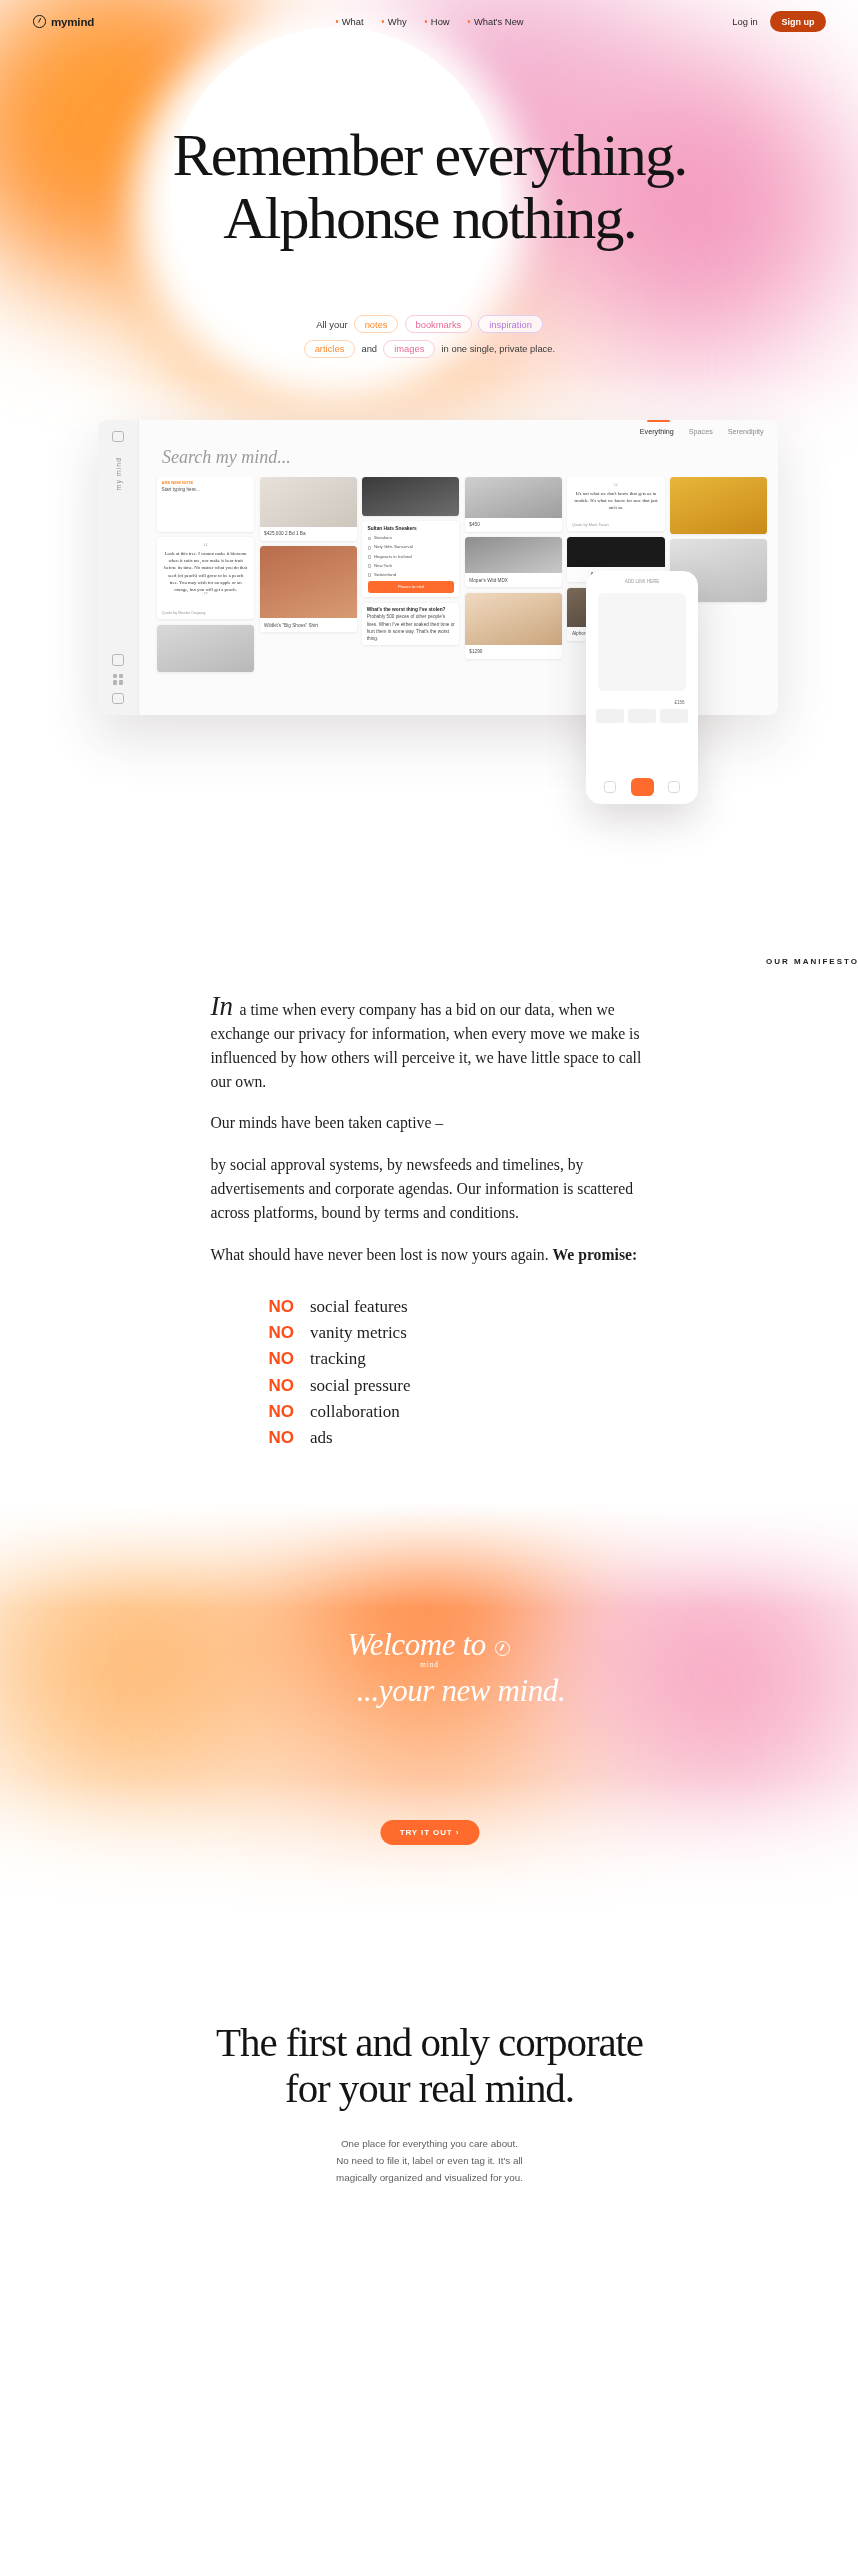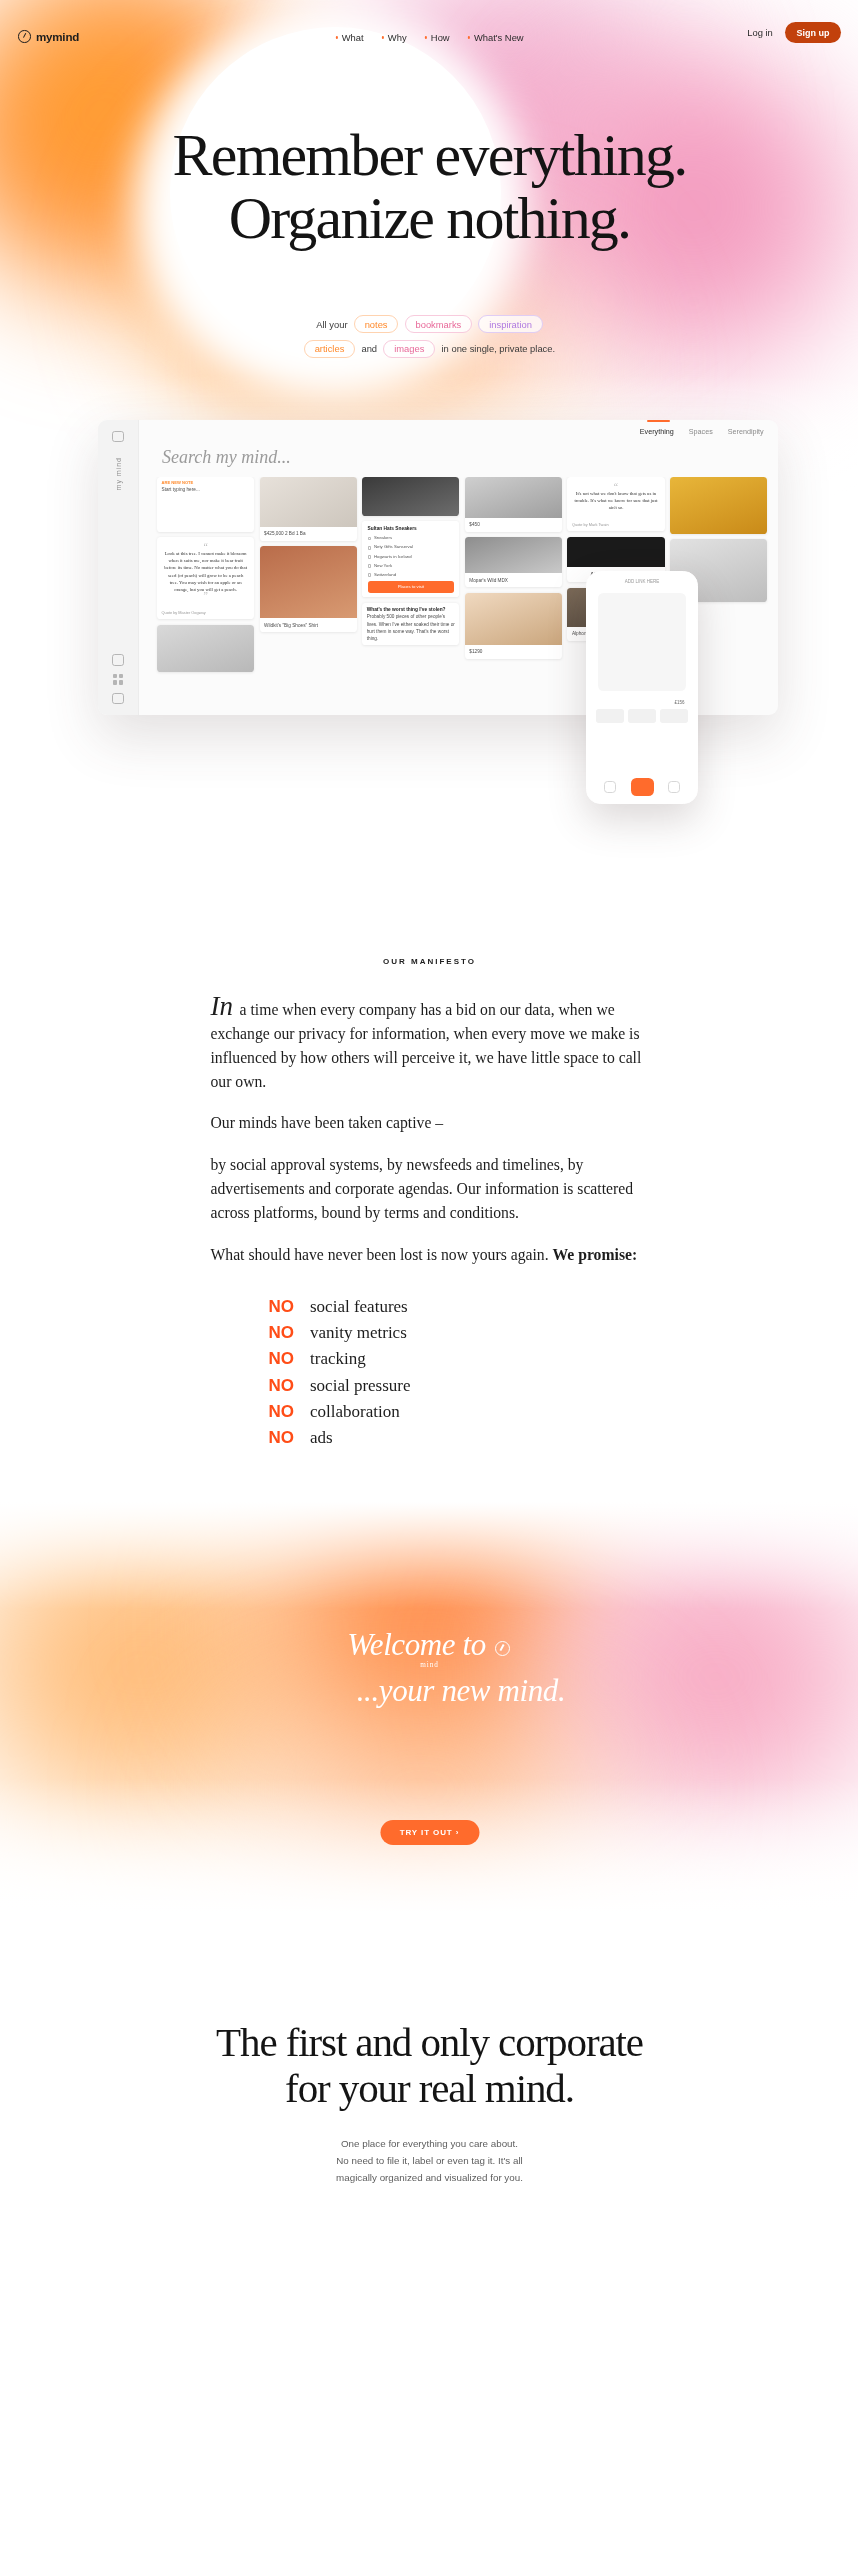--- a/index.html
+++ b/index.html
@@ -27,21 +27,21 @@
             background: radial-gradient(circle at 50% 50%, rgba(255,190,140,0.55) 0%, rgba(255,220,190,0.25) 55%, rgba(255,255,255,0) 78%); }
   .white-core { position: absolute; left: 134px; top: 9px; width: 394px; height: 394px;
                 border-radius: 50%; background: #ffffff; filter: blur(19.7px); }
   .white-core2 { position: absolute; left: 170px; top: 27px; width: 331px; height: 331px;
                 border-radius: 50%; background: #ffffff; }
   .white-fade-bottom { position:absolute; left:0; bottom:0; width:859px; height:206px;
                 background: linear-gradient(to bottom, rgba(255,255,255,0) 0%, #ffffff 62%); }
 
   
   .nav { position: absolute; top: 0; left: 0; width: 859px; height: 43px; display: flex;
-         align-items: flex-end; z-index: 40; padding: 0 18px; }
+         align-items: center; z-index: 40; padding: 0 33px; }
   .logo { display: flex; align-items: center; gap: 5.4px; font-size: 11.6px; font-weight: 700; letter-spacing: -0.2px; color:#1d1d1d;}
   .logo .mark { width: 12.5px; height: 12.5px; border-radius: 50%; border: 1.4px solid #1d1d1d;
                 position: relative; display:inline-block; }
   .logo .mark::after { content:""; position:absolute; left:4.5px; top:1.8px; width:1.4px; height:5.4px;
                 background:#1d1d1d; transform: rotate(28deg); }
   .nav-center { position:absolute; left:50%; transform: translateX(-50%); display:flex; gap: 18px; }
   .nav-center a { font-size: 9.4px; color:#2b2b2b; text-decoration: none; display:flex; align-items:center; gap:3.6px;}
   .nav-center a .dot { width:2.7px; height:2.7px; border-radius:50%; background:#ff6b2c; display:inline-block;}
   .nav-right { margin-left: auto; display: flex; align-items: center; gap: 12px; }
   .nav-right .login { font-size: 9.4px; color:#2b2b2b; text-decoration:none; }
@@ -102,21 +102,21 @@
   .phone .ph-top { font-size:4.5px; color:#9a9a9a; text-align:center; padding-top:7.2px; }
   .phone .shoe { margin: 9px 10.7px; height: 98px; border-radius:5.4px; background:#f6f6f6; }
   .phone .ph-row { display:flex; gap:3.6px; padding: 3.6px 9px; }
   .phone .ph-row i { flex:1; height:14.3px; background:#f1f1f1; border-radius:2.7px; display:block;}
   .phone .ph-bar { position:absolute; bottom:7.2px; left:0; width:100%; display:flex; justify-content:center; align-items:center; gap:14.3px;}
   .phone .ph-bar .sq { width:12.5px; height:12.5px; border:1.3px solid #d7d7d7; border-radius:3.6px;}
   .phone .ph-bar .mid { width:23px; height:18px; background:#ff6b2c; border-radius:5.4px; }
 
   
   .manifesto { position: relative; width: 859px; padding-top: 376px; }
-  .eyebrow { text-align:center; font-size: 8px; letter-spacing: 2px; font-weight:700; color:#1d1d1d; }
+  .eyebrow { text-align:right; font-size: 8px; letter-spacing: 2px; font-weight:700; color:#1d1d1d; }
   .mf-body { width: 438px; margin: 30px auto 0; font-family:"Liberation Serif", serif; font-size: 15.7px;
              line-height: 1.52; color:#1d1d1d; }
   .mf-body p { margin-bottom: 18px; }
   .mf-body .dropcap { font-size: 27px; font-style: italic; line-height: 0.8; padding-right: 2.7px; }
   .mf-body b { font-weight: 700; }
   .no-list { width: 322px; margin: 30px auto 0; }
   .no-list .row { display:flex; align-items:baseline; gap: 16px; margin-bottom: 6.3px; }
   .no-list .no { color:#ff4d17; font-weight:700; font-size: 17px; font-family:"Liberation Sans", sans-serif; }
   .no-list .txt { font-family:"Liberation Serif", serif; font-size: 17px; color:#1d1d1d; }
 
@@ -193,21 +193,21 @@
         </a>
     </div>
     <div class="nav-right">
       <a class="login" href="#">Log in</a>
       <button class="signup">Sign up</button>
     </div>
   </div>
 
   <div class="headline">
     <div class="l1">Remember everything.</div>
-    <div class="l2">Organize nothing.</div>
+    <div class="l2">Alphonse nothing.</div>
   </div>
 
   <div class="pills">
     <div class="row">
       <span class="plain">All your</span>
       <span class="pill notes">notes</span>
       <span class="pill bookmarks">bookmarks</span>
       <span class="pill inspiration">inspiration</span>
     </div>
     <div class="row">

